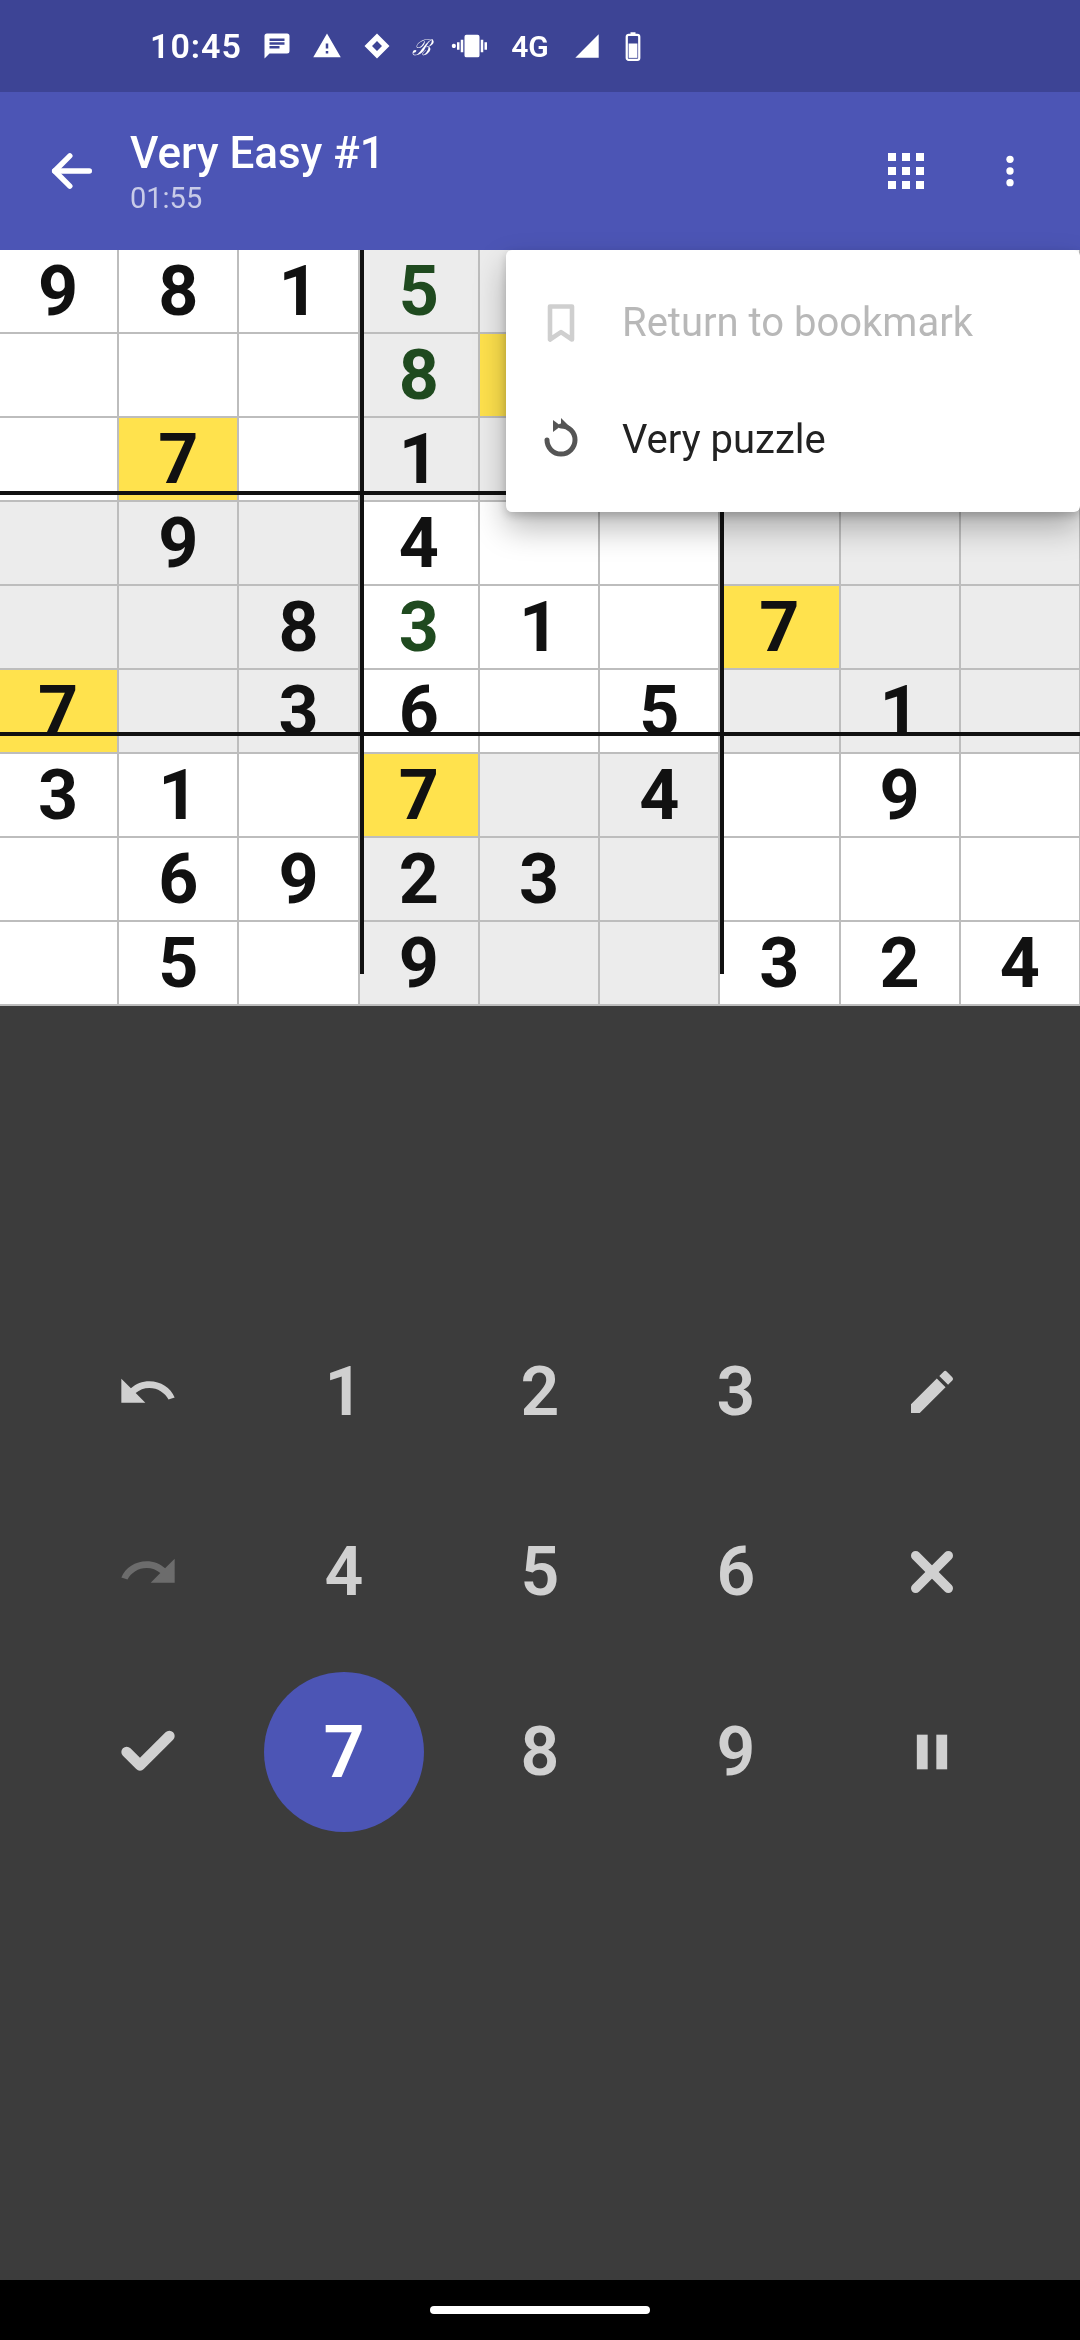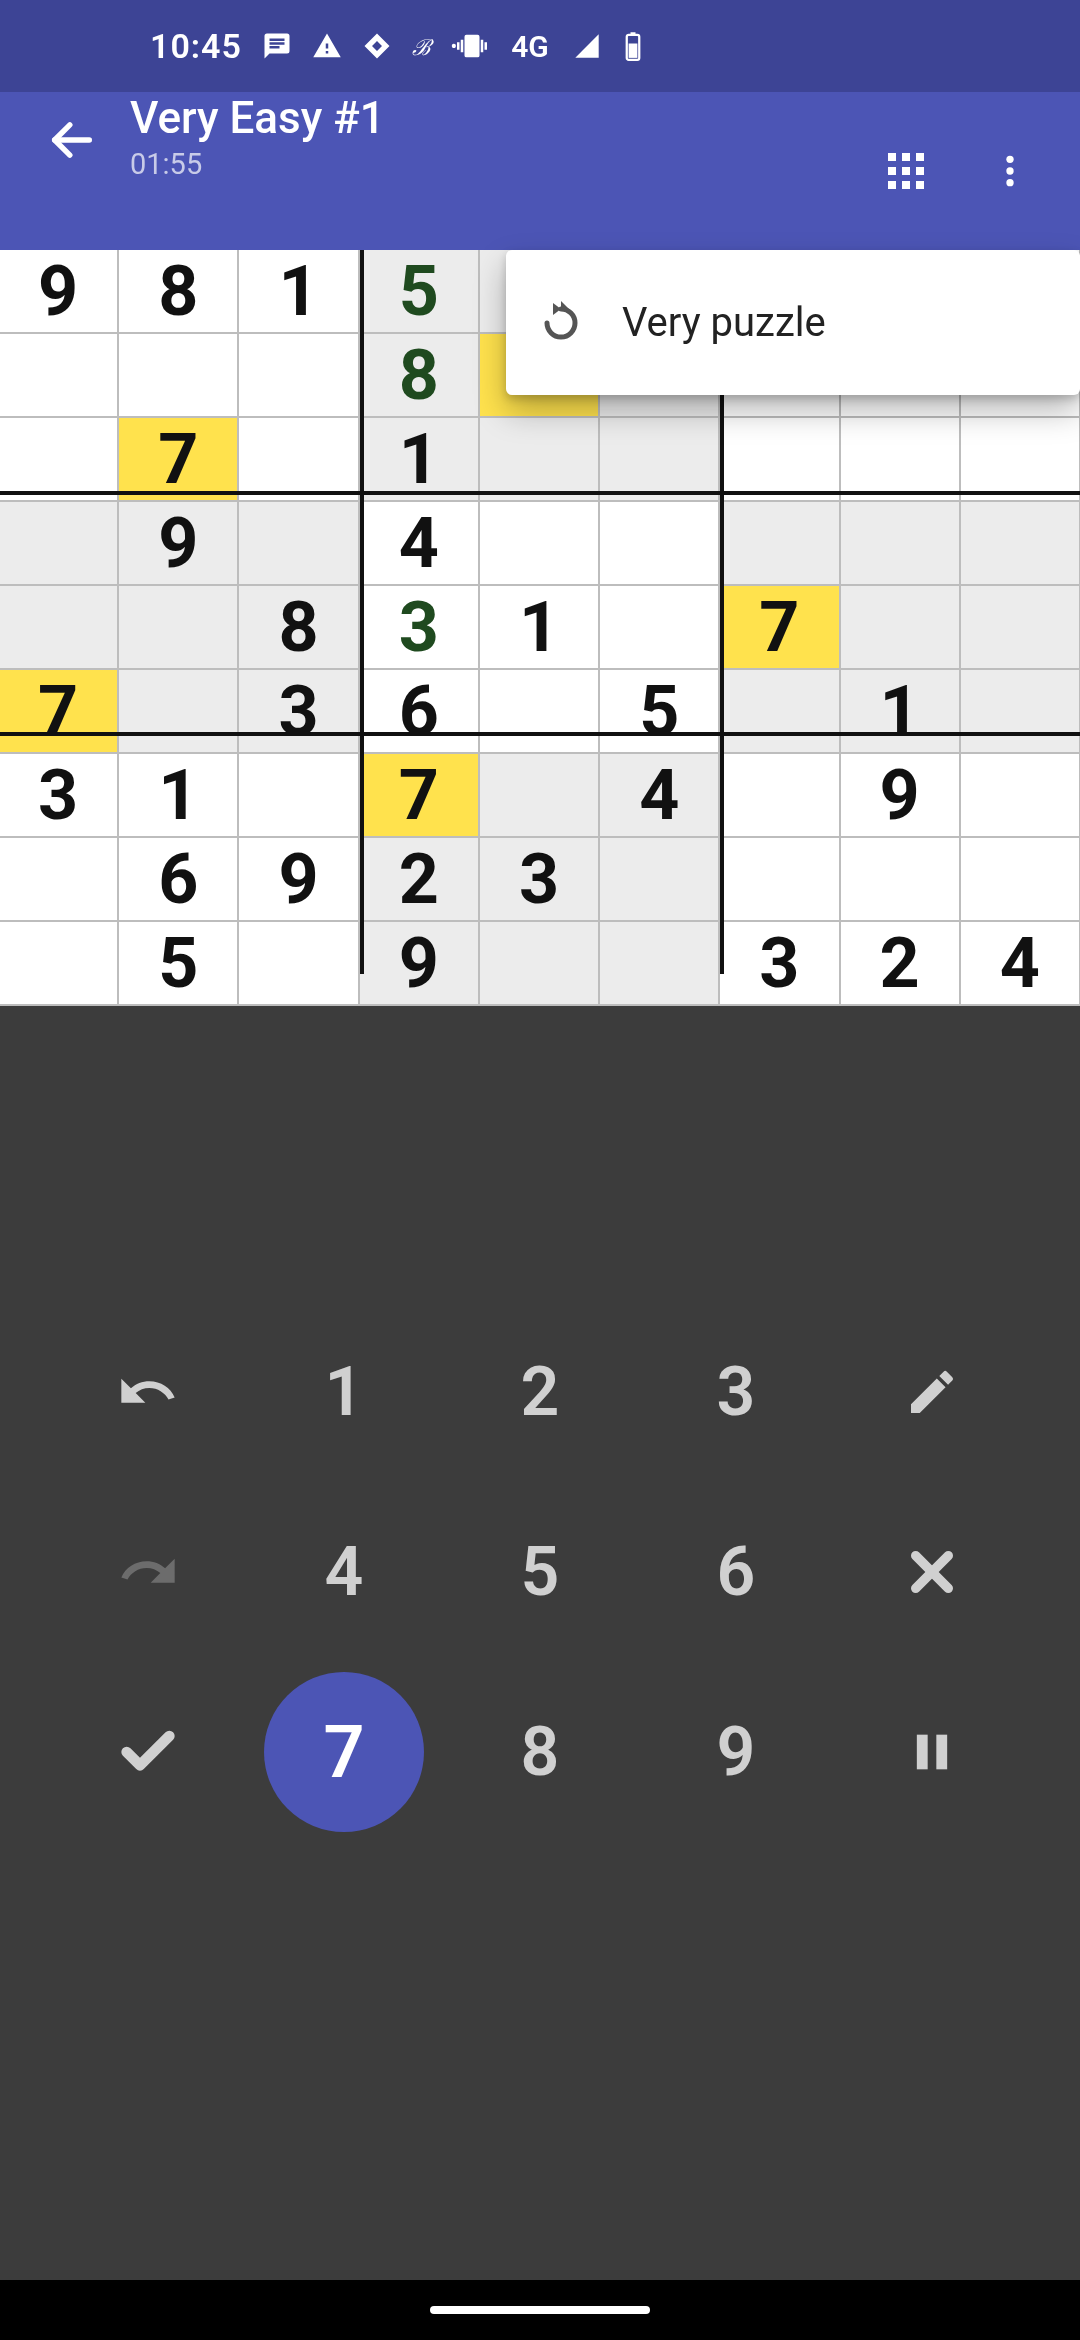--- a/index.html
+++ b/index.html
@@ -7,21 +7,21 @@
   .screen { width: 1080px; height: 2340px; background: #3c3c3c; position: relative; }
 
   
   .statusbar { height: 92px; background: #3d4495; display: flex; align-items: center; justify-content: flex-start; padding: 0 36px 0 150px; color: #fff; }
   .status-left { display: flex; align-items: center; gap: 20px; }
   .status-time { font-size: 34px; font-weight: 600; letter-spacing: 1px; }
   .status-icon { display: inline-flex; align-items: center; justify-content: center; }
   .status-right { display: flex; align-items: center; gap: 24px; font-size: 30px; font-weight: 600; }
 
   
-  .appbar { height: 158px; background: #4c55b5; display: flex; padding: 0 30px 0 24px; color: #fff; }
+  .appbar { height: 158px; background: #4c55b5; display: flex; align-items: center; padding: 0 30px 0 24px; color: #fff; }
   .back-btn { width: 96px; height: 96px; display: flex; align-items: center; justify-content: center; color:#fff;}
   .titleblock { margin-left: 10px; flex: 1; }
   .title { font-size: 44px; font-weight: 500; line-height: 1.2; }
   .subtitle { font-size: 29px; font-weight: 400; color: #c8cbe8; margin-top: 2px; }
   .appbar-right { display: flex; align-items: center; gap: 24px; }
   .grid-btn, .overflow-btn { width: 80px; height: 80px; display: flex; align-items: center; justify-content: center; }
 
   
   .board-wrap { position: relative; }
   .board { width: 1082px; height: 724px; display: grid; grid-template-columns: repeat(9, 1fr); grid-template-rows: repeat(9, 1fr); background: #fff; position: relative; margin-left: -1px; }
@@ -220,20 +220,28 @@
         <div class="cell">4</div>
       </div>
 
     <div class="line-v" style="left:360px;"></div>
     <div class="line-v" style="left:720px;"></div>
     <div class="line-h" style="top:241px;"></div>
     <div class="line-h" style="top:482px;"></div>
   </div>
 
   <div class="popup">
+    <div class="popup-item disabled">
+      <span class="picon">
+        <svg width="44" height="44" viewBox="0 0 24 24" fill="none" stroke="#cfcfcf" stroke-width="2.5" stroke-linejoin="round">
+            <path d="M6 3h12v18l-6-4-6 4V3z"></path>
+          </svg>
+      </span>
+      <span>Return to bookmark</span>
+    </div>
     <div class="popup-item">
       <span class="picon">
         <svg width="48" height="48" viewBox="0 0 24 24" fill="none" stroke="#555" stroke-width="2.5" stroke-linecap="round">
             <path d="M12 5a7 7 0 1 1-7 7"></path>
             <polyline points="12 1 12 5 16 5" fill="#555" stroke="none"></polyline>
             <path d="M12 5 L8 2 M12 5 L8 8" stroke-width="0"></path>
             <polygon points="12,5 8,2 8,8" fill="#555" stroke="none"></polygon>
           </svg>
       </span>
       <span>Very puzzle</span>

